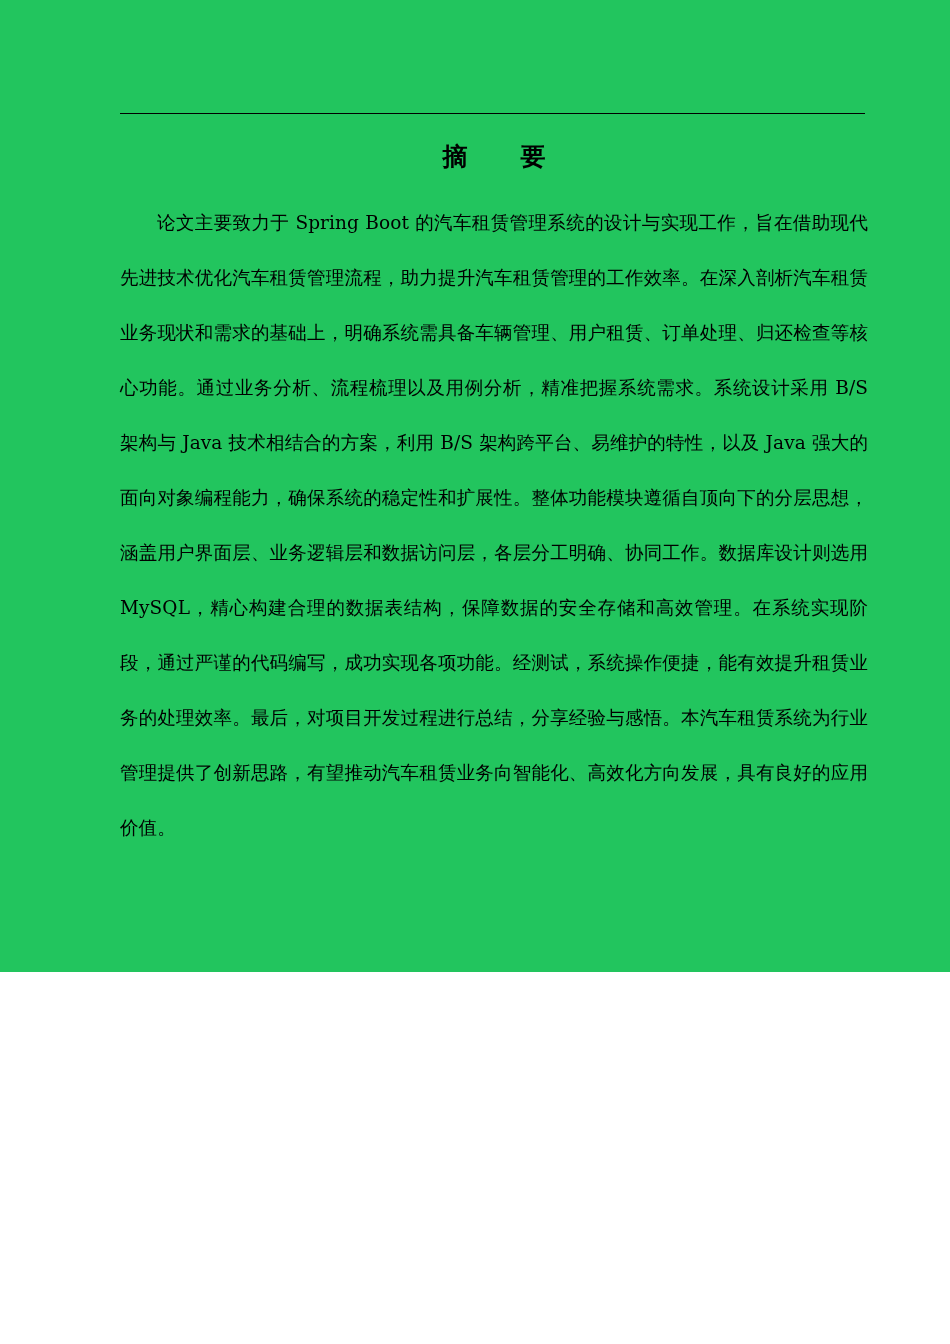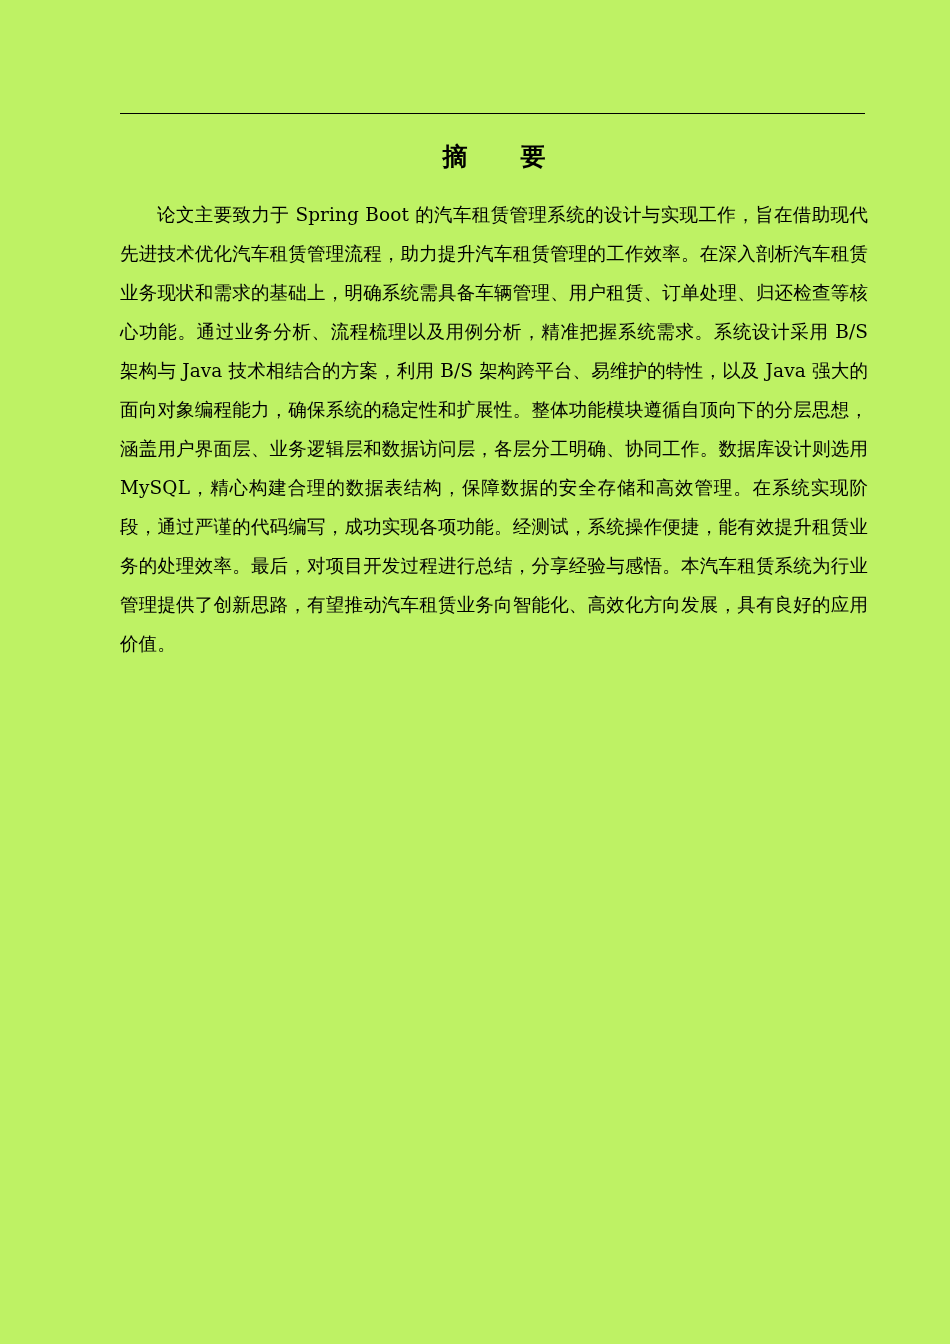--- a/index.html
+++ b/index.html
@@ -3,22 +3,22 @@
 <meta charset="utf-8">
 <style>
   html, body {
     margin: 0;
     padding: 0;
     background: #ffffff;
   }
   .page {
     position: relative;
     width: 950px;
-    height: 1344px;
-    background: #bef264;
+    height: 972px;
+    background: #22c55e;
     margin: 0 auto;
     box-sizing: border-box;
     font-family: "DejaVu Serif", "Liberation Serif", serif;
     color: #000000;
     overflow: hidden;
   }
   .header-rule {
     position: absolute;
     left: 120px;
     top: 113px;
@@ -36,21 +36,21 @@
     text-align: center;
     font-size: 25px;
     font-weight: bold;
     letter-spacing: 14px;
     padding-left: 14px;
     margin: 0 0 22px 0;
     font-family: "DejaVu Sans", "Liberation Sans", sans-serif;
   }
   .abstract-body {
     font-size: 18.5px;
-    line-height: 39px;
+    line-height: 55px;
     text-align: justify;
     text-justify: inter-ideograph;
     text-indent: 2em;
     margin: 0;
     letter-spacing: 0.1px;
   }
   .keywords {
     margin-top: 25px;
     font-size: 18.5px;
     line-height: 38px;

